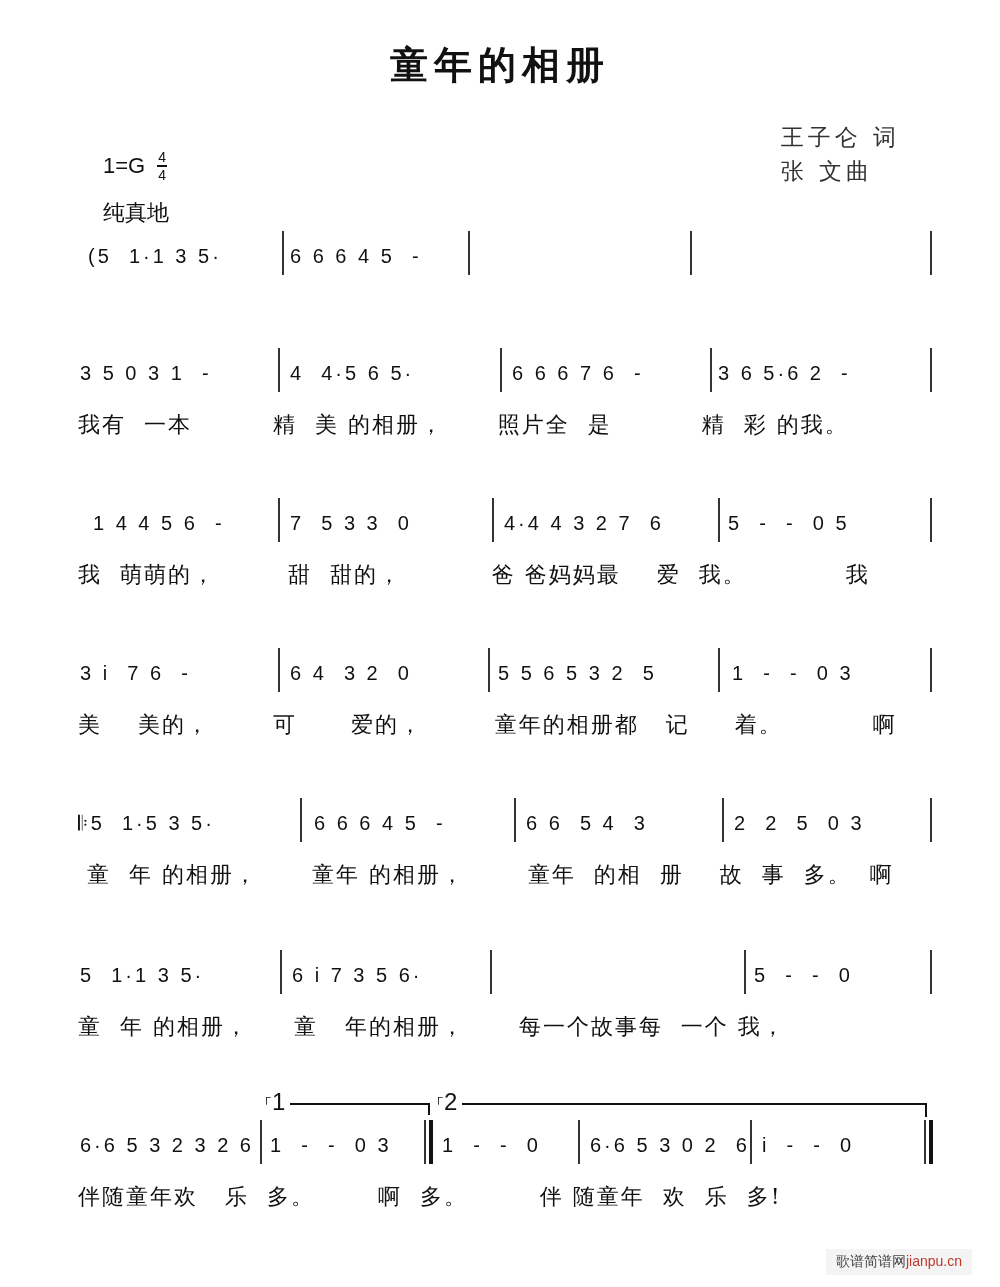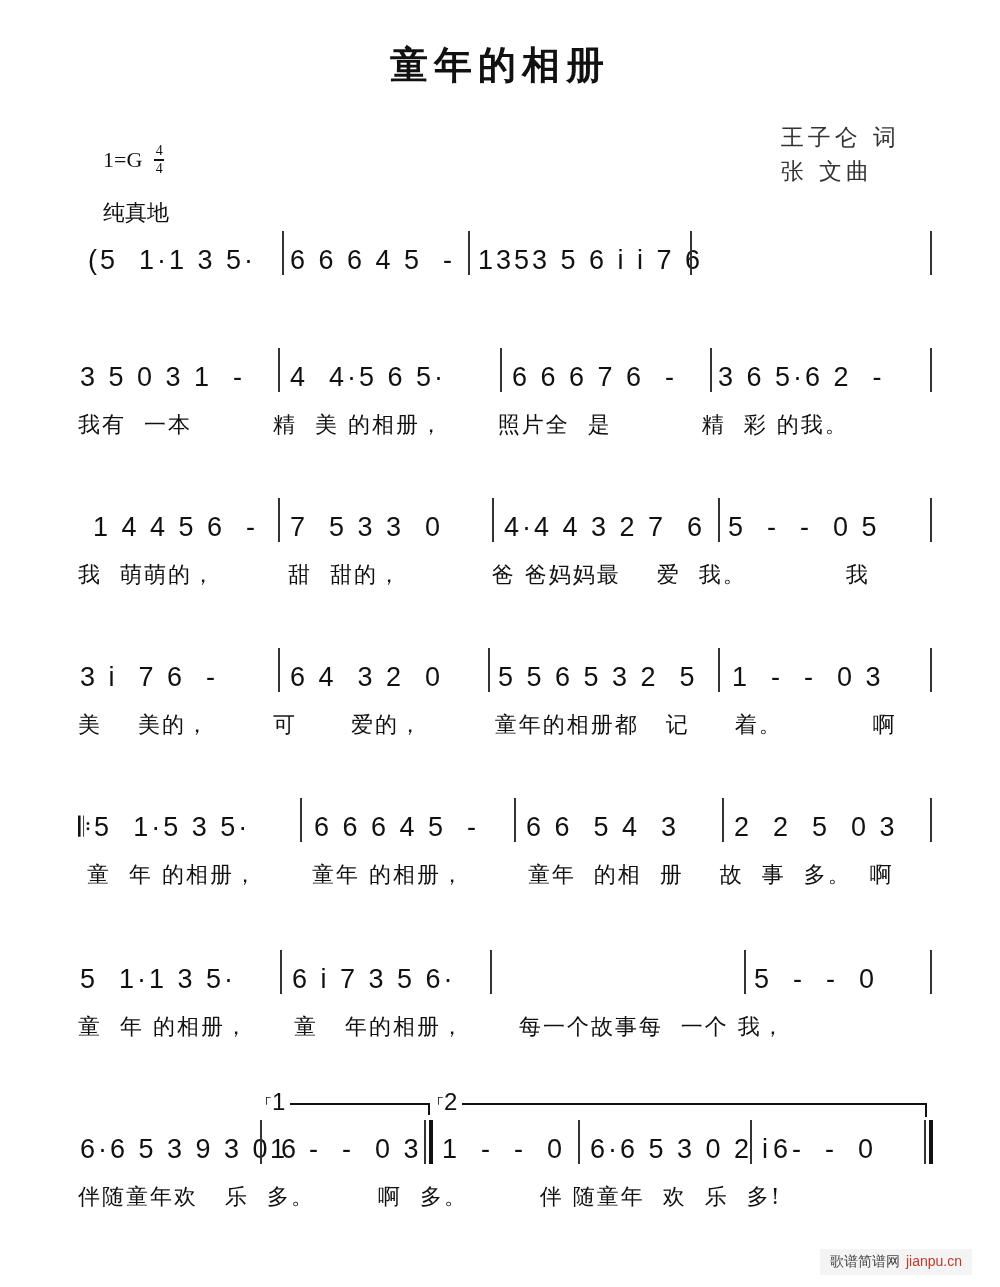--- a/index.html
+++ b/index.html
@@ -1,32 +1,32 @@
 <!DOCTYPE html>
 <html><head>
 <meta charset="utf-8">
 <style>
   html,body{margin:0;padding:0;background:#fff;}
   body{width:1000px;height:1287px;position:relative;overflow:hidden;font-family:"DejaVu Sans",sans-serif;color:#111;}
   .title{position:absolute;left:0;width:1000px;top:40px;text-align:center;font-family:"DejaVu Serif",serif;font-size:38px;font-weight:bold;letter-spacing:6px;}
   .credits{position:absolute;right:100px;top:120px;font-family:"DejaVu Serif",serif;font-size:23px;color:#333;line-height:34px;text-align:left;}
   .credits div{letter-spacing:4px;}
-  .key{position:absolute;left:103px;top:144px;font-family:Liberation Serif, serif;font-size:22px;display:flex;align-items:center;}
+  .key{position:absolute;left:103px;top:150px;font-family:Liberation Sans, sans-serif;font-size:22px;display:flex;align-items:center;}
   .tsig{display:inline-flex;flex-direction:column;align-items:center;margin-left:12px;font-size:14px;line-height:14px;}
   .tsig .bar{width:10px;border-top:2px solid #111;margin:1px 0;}
   .tempo{position:absolute;left:103px;top:198px;font-size:22px;}
   .row{position:absolute;left:78px;width:860px;}
   .notes{position:absolute;left:0;top:0;height:40px;width:860px;}
   .lyrics{position:absolute;left:0;top:48px;height:34px;width:860px;font-family:"DejaVu Serif",serif;font-size:22px;letter-spacing:2px;white-space:pre;}
   .bar-line{position:absolute;top:-14px;width:2px;height:44px;background:#333;}
-  .measure{position:absolute;top:0;font-family:"Liberation Sans",sans-serif;font-size:27px;white-space:pre;letter-spacing:3px;}
+  .measure{position:absolute;top:0;font-family:"Liberation Sans",sans-serif;font-size:20px;white-space:pre;letter-spacing:3px;}
   .volta{position:absolute;font-family:"Liberation Sans",sans-serif;font-size:24px;}
   .volta-line{position:absolute;height:2px;background:#111;}
   .watermark{position:absolute;right:28px;bottom:12px;font-size:14px;color:#444;background:#f4f4f4;padding:4px 10px;}
-  .watermark .url{color:#c0392b;margin-left:6px;font-family:"Liberation Sans",sans-serif;}
+  .watermark .url{color:#c0392b;font-family:"Liberation Sans",sans-serif;}
   .double{position:absolute;top:-14px;height:44px;border-left:2px solid #333;border-right:4px solid #111;width:3px;}
 </style>
 </head>
 <body>
 
 <div class="title">童年的相册</div>
 
 <div class="credits">
   <div>王子仑 词</div>
   <div>张  文曲</div>
@@ -41,21 +41,20 @@
   </span>
 </div>
 <div class="tempo">纯真地</div>
 
 <div class="row" style="top:245px">
   <div class="notes">
     <span class="measure" style="left:10px">(5  1·1 3 5·</span>
     <div class="bar-line" style="left:204px"></div>
     <span class="measure" style="left:212px">6 6 6 4 5  -</span>
     <div class="bar-line" style="left:390px"></div>
-    <span class="measure" style="left:400px">1353 5 6 i i 7 6</span>
     <div class="bar-line" style="left:612px"></div>
     <div class="bar-line" style="left:852px"></div>
   </div>
 </div>
 
 <div class="row" style="top:362px">
   <div class="notes">
     <span class="measure" style="left:2px">3 5 0 3 1  -</span>
     <div class="bar-line" style="left:200px"></div>
     <span class="measure" style="left:212px">4  4·5 6 5·</span>
@@ -131,21 +130,21 @@
 </div>
 <div>
   <span class="volta" style="left:434px;top:1090px;font-size:12px">┌</span>
   <span class="volta" style="left:444px;top:1088px">2</span>
   <div class="volta-line" style="left:462px;top:1103px;width:464px"></div>
   <div class="volta-line" style="left:925px;top:1103px;width:2px;height:14px"></div>
 </div>
 
 <div class="row" style="top:1134px">
   <div class="notes">
-    <span class="measure" style="left:2px">6·6 5 3 9 3 0 6</span>
+    <span class="measure" style="left:2px">6·6 5 3 2 3 2 6</span>
     <div class="bar-line" style="left:182px"></div>
     <span class="measure" style="left:192px">1  -  -  0 3</span>
     <div class="double" style="left:346px"></div>
     <span class="measure" style="left:364px">1  -  -  0</span>
     <div class="bar-line" style="left:500px"></div>
     <span class="measure" style="left:512px">6·6 5 3 0 2  6</span>
     <div class="bar-line" style="left:672px"></div>
     <span class="measure" style="left:684px">i  -  -  0</span>
     <div class="double" style="left:846px"></div>
   </div>

